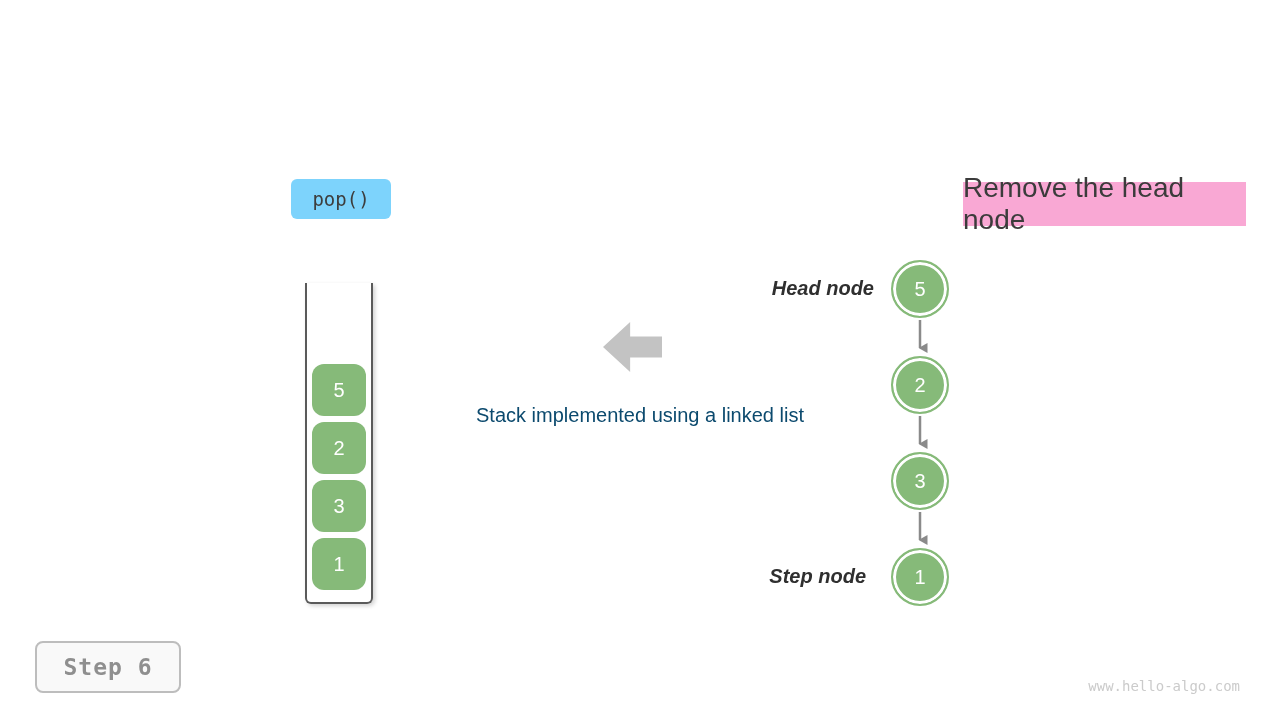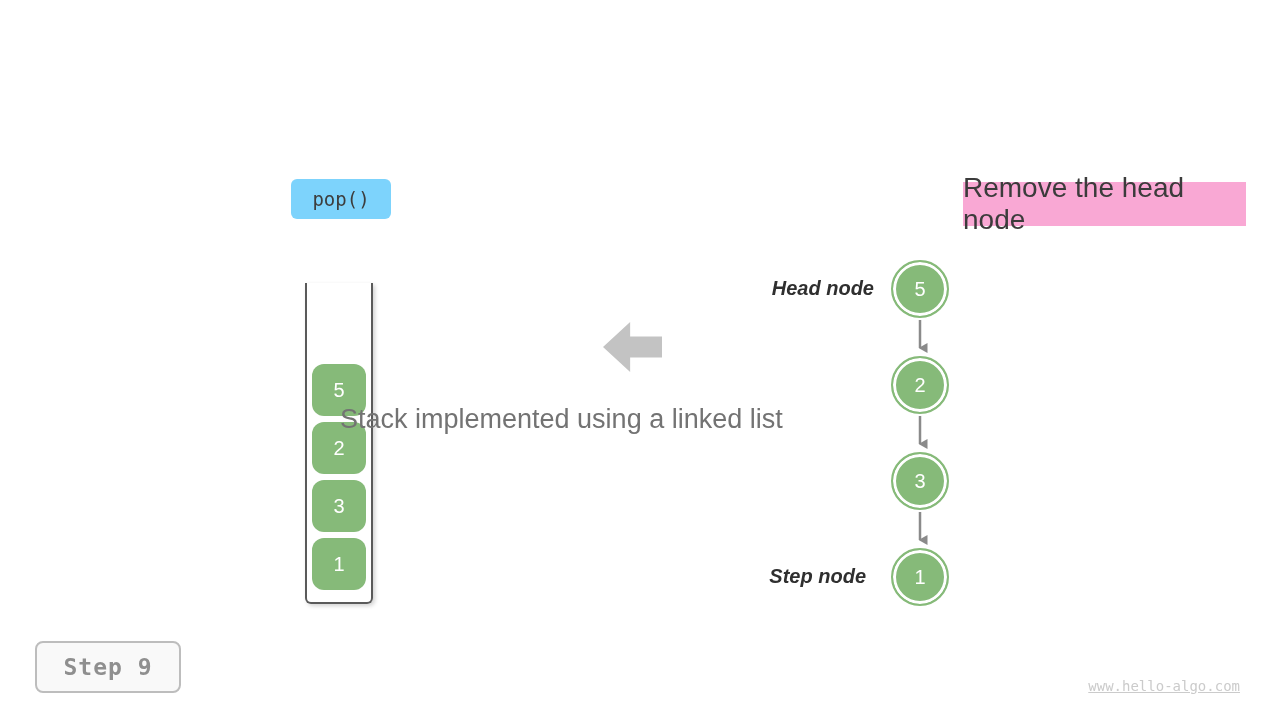--- a/index.html
+++ b/index.html
@@ -61,22 +61,22 @@
     left: 603px; top: 322px;
     width: 59px; height: 50px;
     background: #c3c3c3;
     clip-path: polygon(0 50%, 46% 0, 46% 29%, 100% 29%, 100% 71%, 46% 71%, 46% 100%);
   }
 
   
   .caption {
     left: 340px; top: 404px;
     width: 600px;
-    text-align: left;
-    font-size: 27px; color: #737373;
+    text-align: center;
+    font-size: 20px; color: #0c4a6e;
   }
 
   
   .ll-node {
     width: 58px; height: 58px;
     border-radius: 50%;
     background: #86ba79;
     border: 2px solid #86ba79;
     box-shadow: inset 0 0 0 3px #ffffff;
     display: flex; align-items: center; justify-content: center;
@@ -111,21 +111,21 @@
     font-family: "DejaVu Sans Mono", monospace;
     font-weight: bold;
     font-size: 23px; color: #8f8f8f;
     letter-spacing: 1px;
   }
 
   
   .watermark {
     right: 40px; bottom: 26px;
     font-family: "DejaVu Sans Mono", monospace;
-    font-size: 14px; color: #cbcbcb; text-decoration: underline;
+    font-size: 14px; color: #cbcbcb;
   }
 </style>
 </head>
 <body>
 
 <div class="abs op-badge">
   <span>pop()</span>
 </div>
 
 <div class="abs desc-badge">
@@ -156,16 +156,16 @@
   <line x1="40" y1="166" x2="40" y2="194" stroke="#8a8a8a" stroke-width="2.5" marker-end="url(#ah)"></line>
   <line x1="40" y1="262" x2="40" y2="290" stroke="#8a8a8a" stroke-width="2.5" marker-end="url(#ah)"></line>
 </svg>
 
 <div class="ll-node n0">5</div>
 <div class="ll-node n1">2</div>
 <div class="ll-node n2">3</div>
 <div class="ll-node n3">1</div>
 
 <div class="abs step-badge">
-  <span>Step 9</span>
+  <span>Step 6</span>
 </div>
 
 <div class="abs watermark">www.hello-algo.com</div>
 
 </body></html>

